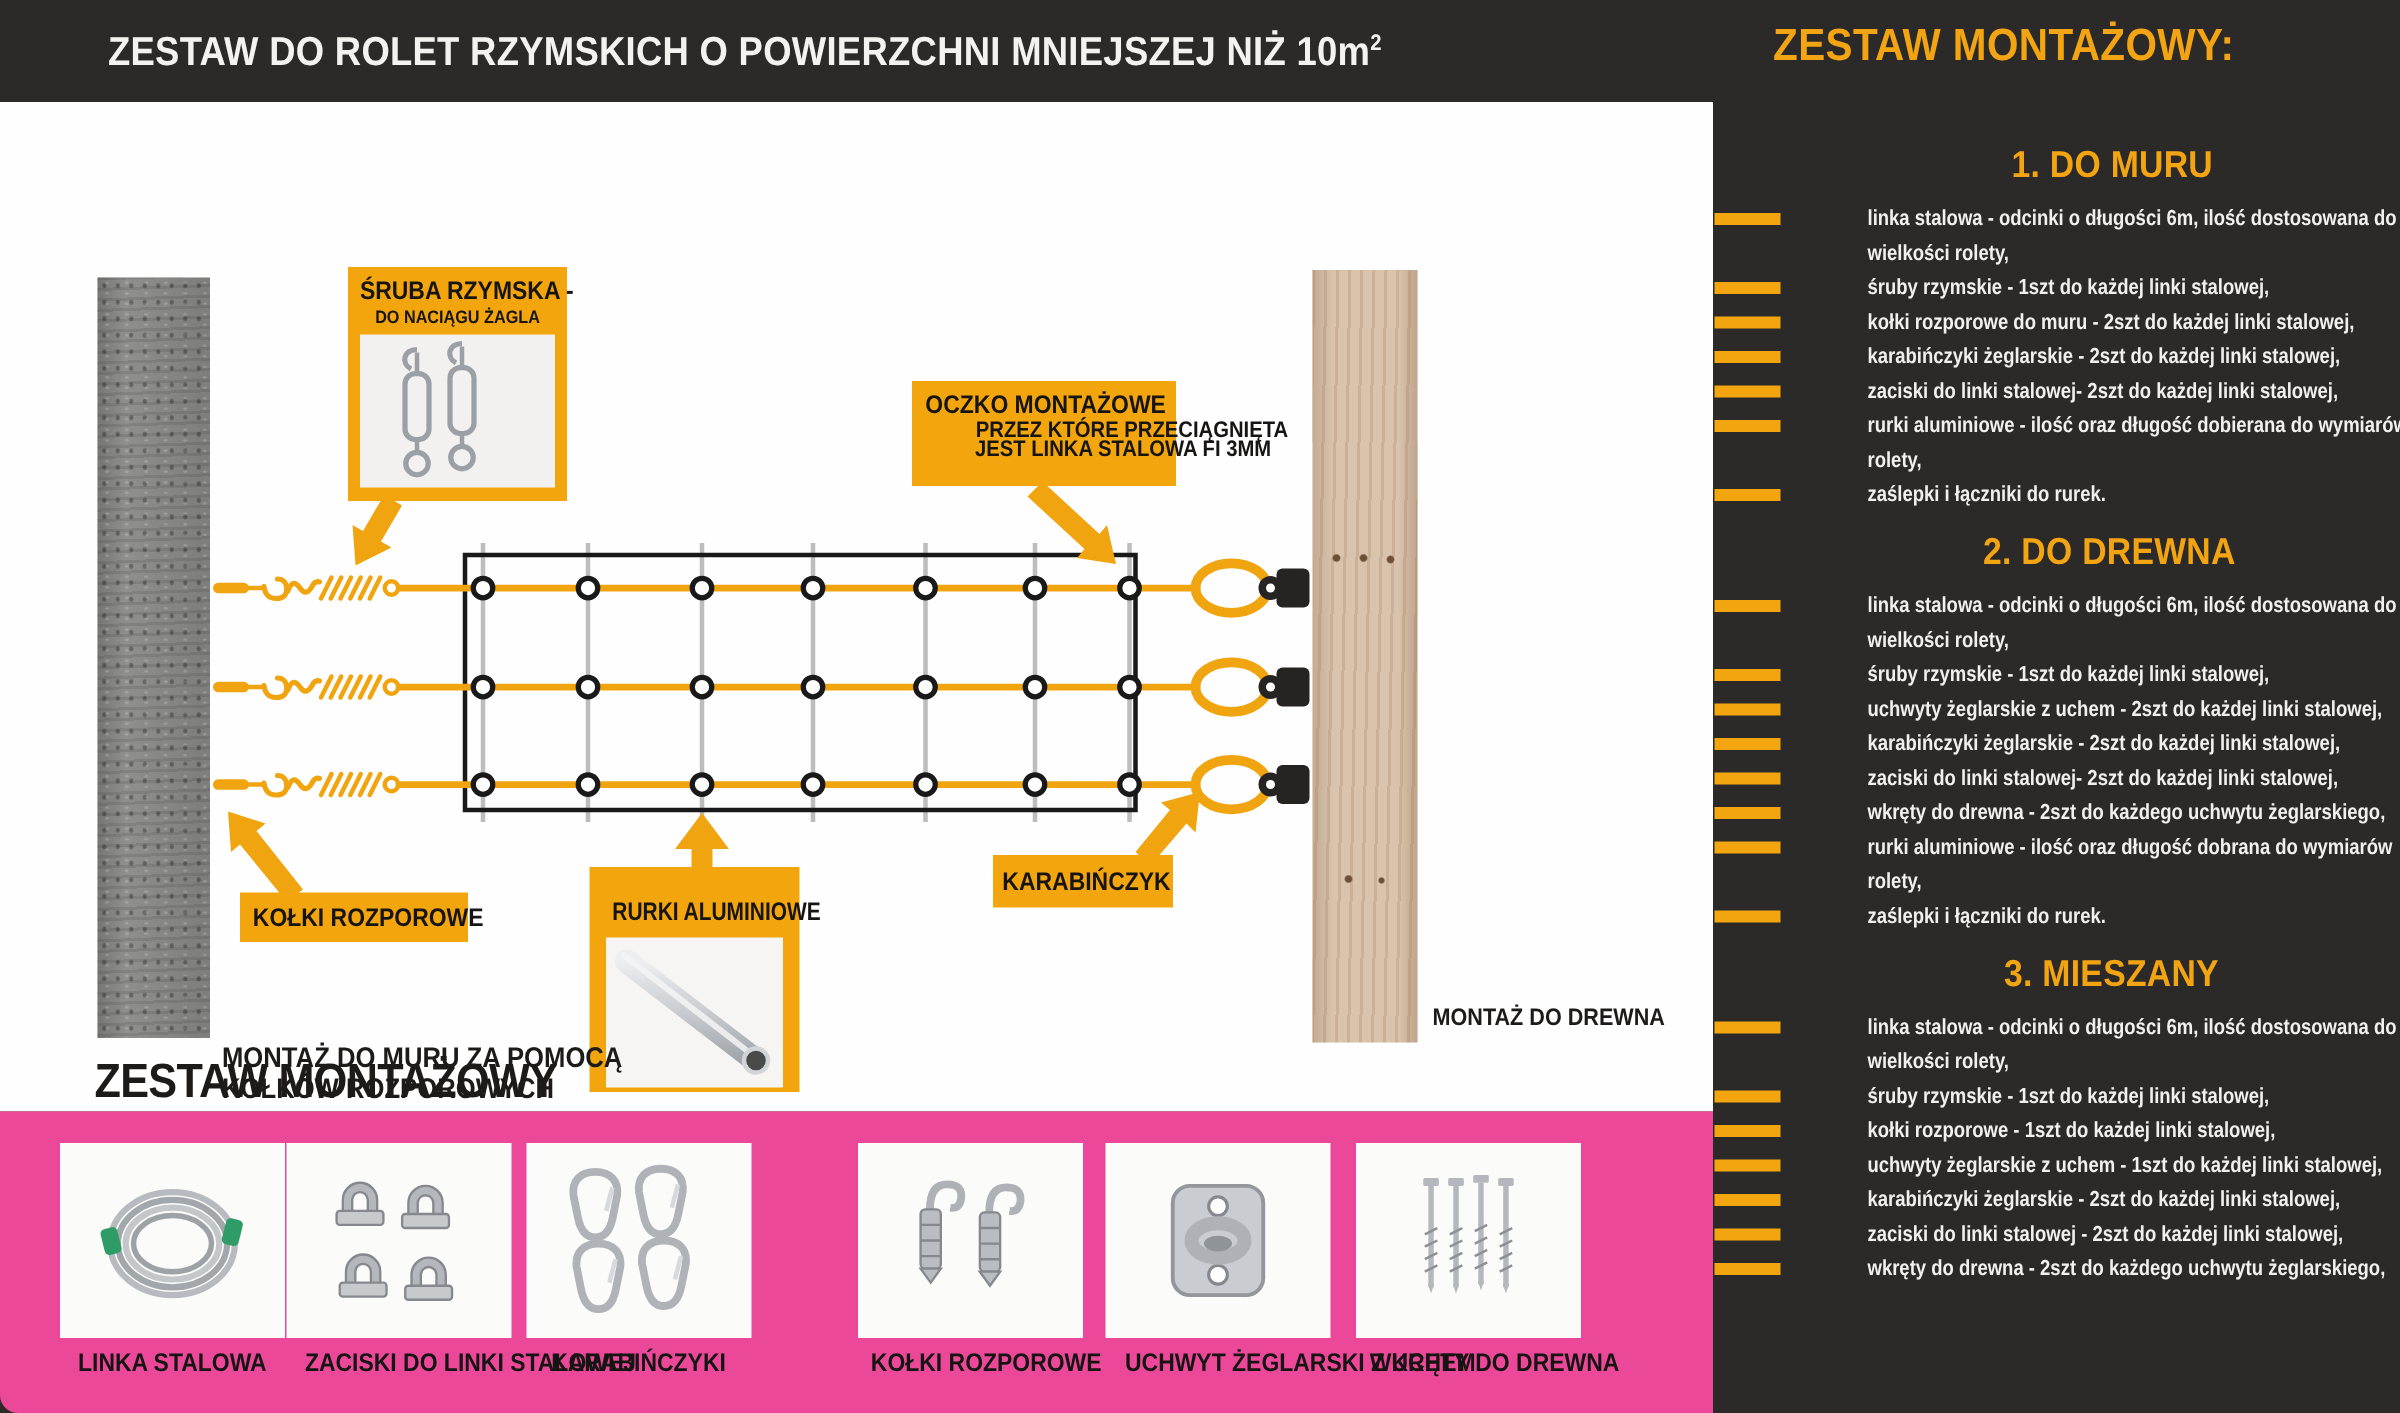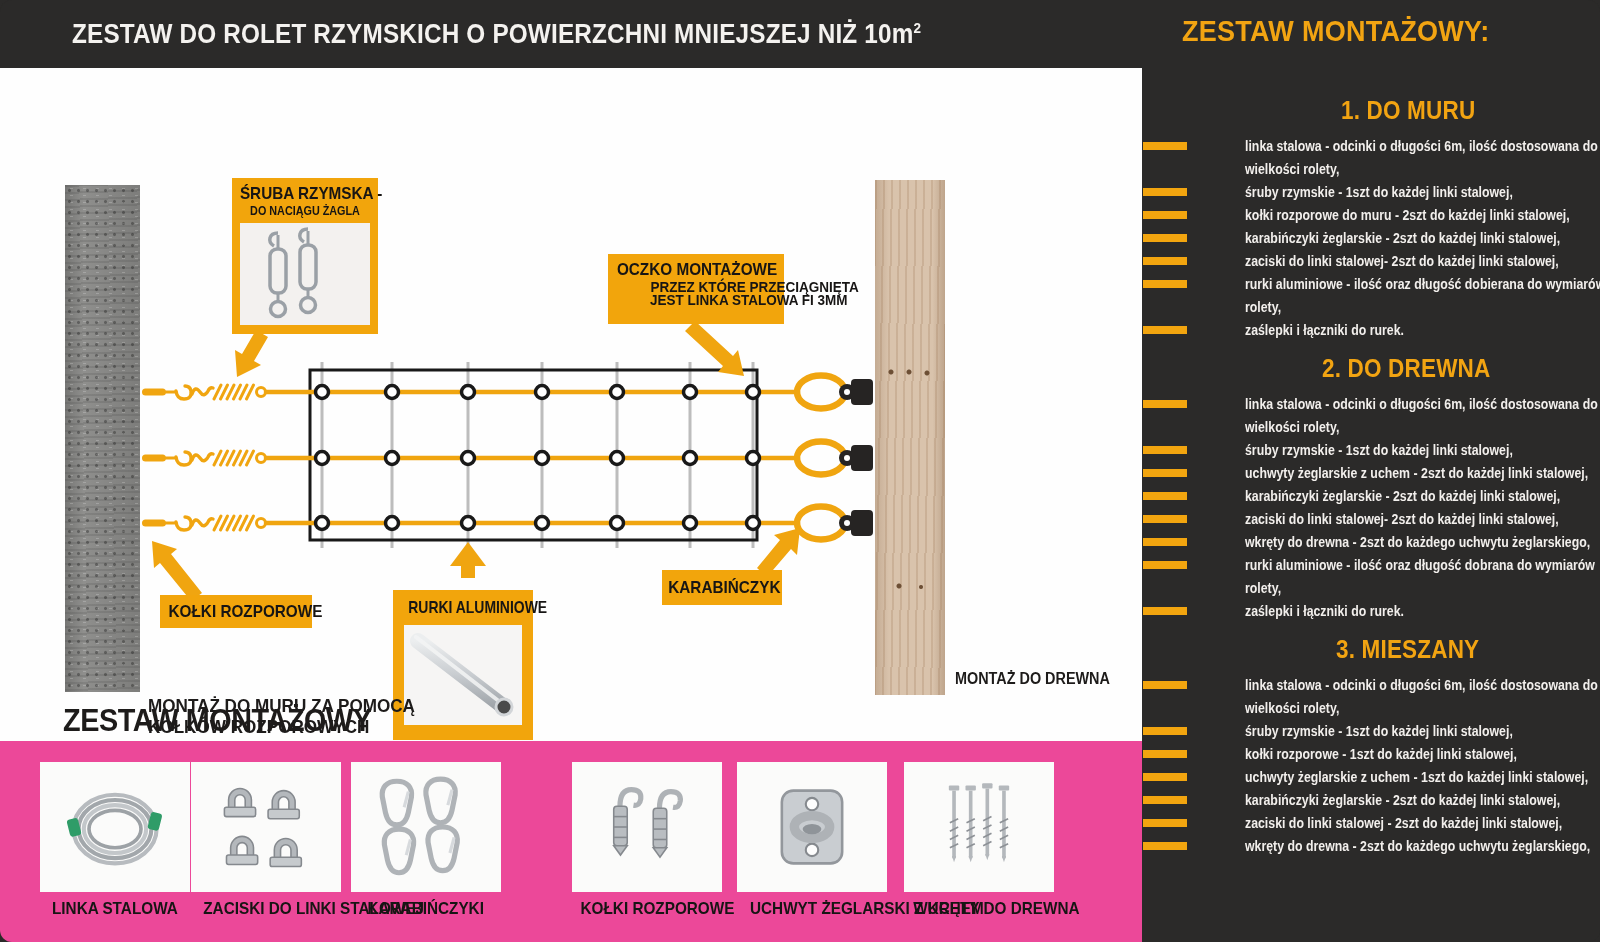--- a/index.html
+++ b/index.html
@@ -43,21 +43,21 @@
   .callout{position:absolute;background:#f2a50c;z-index:5;color:#171514;text-align:center;}
   #co-sruba{left:232px;top:178px;width:146px;height:156px;padding-top:6px;box-sizing:border-box;}
   #co-sruba .l1{font-size:17px;font-weight:700;line-height:20px;}
   #co-sruba .l2{font-size:12px;font-weight:700;line-height:14px;}
   #co-sruba .photo{margin:5px auto 0;width:130px;height:102px;background:#f3f1ef;}
   #co-oczko{left:608px;top:254px;width:176px;height:70px;padding-top:6px;box-sizing:border-box;}
   #co-oczko .l1{font-size:17px;font-weight:700;line-height:20px;}
   #co-oczko .l2{font-size:15px;font-weight:700;line-height:13px;padding-left:31px;}
   #lb-kolki{left:160px;top:595px;width:152px;height:33px;line-height:33px;font-size:17px;font-weight:700;}
   #lb-karab{left:662px;top:570px;width:120px;height:35px;line-height:35px;font-size:17px;font-weight:700;}
-  #co-rurki{left:393px;top:578px;width:140px;height:150px;padding-top:8px;box-sizing:border-box;margin-top:12px;}
+  #co-rurki{left:393px;top:578px;width:140px;height:150px;padding-top:20px;box-sizing:border-box;}
   #co-rurki .l1{font-size:17px;font-weight:700;line-height:20px;}
   #co-rurki .photo{margin:7px auto 0;width:118px;height:100px;background:#f6f5f4;}
 
   .caption{position:absolute;color:#1d1b1a;font-weight:700;z-index:5;}
   #cap-mur{left:148px;top:682px;font-size:19px;line-height:21px;margin-top:13px;}
   #cap-drewno{left:955px;top:670px;font-size:16px;}
   #cap-zestaw{left:63px;top:702px;font-size:32px;letter-spacing:-.5px;}
 
   
   #strip{position:absolute;left:0;top:741px;width:1142px;height:201px;background:#ec4899;z-index:6;}

